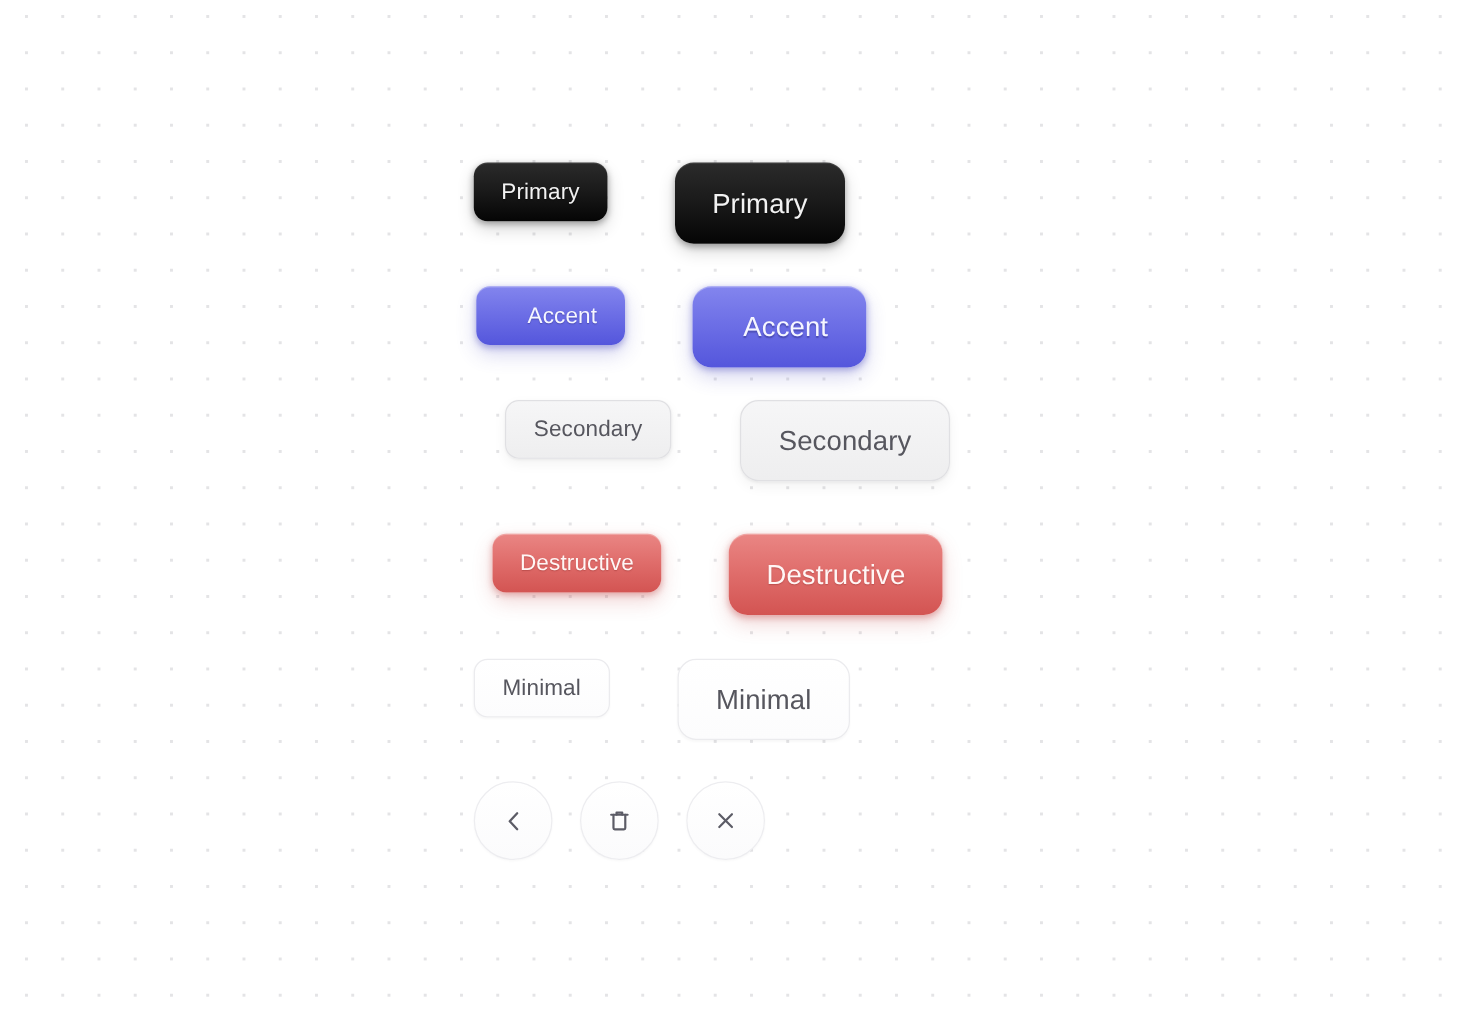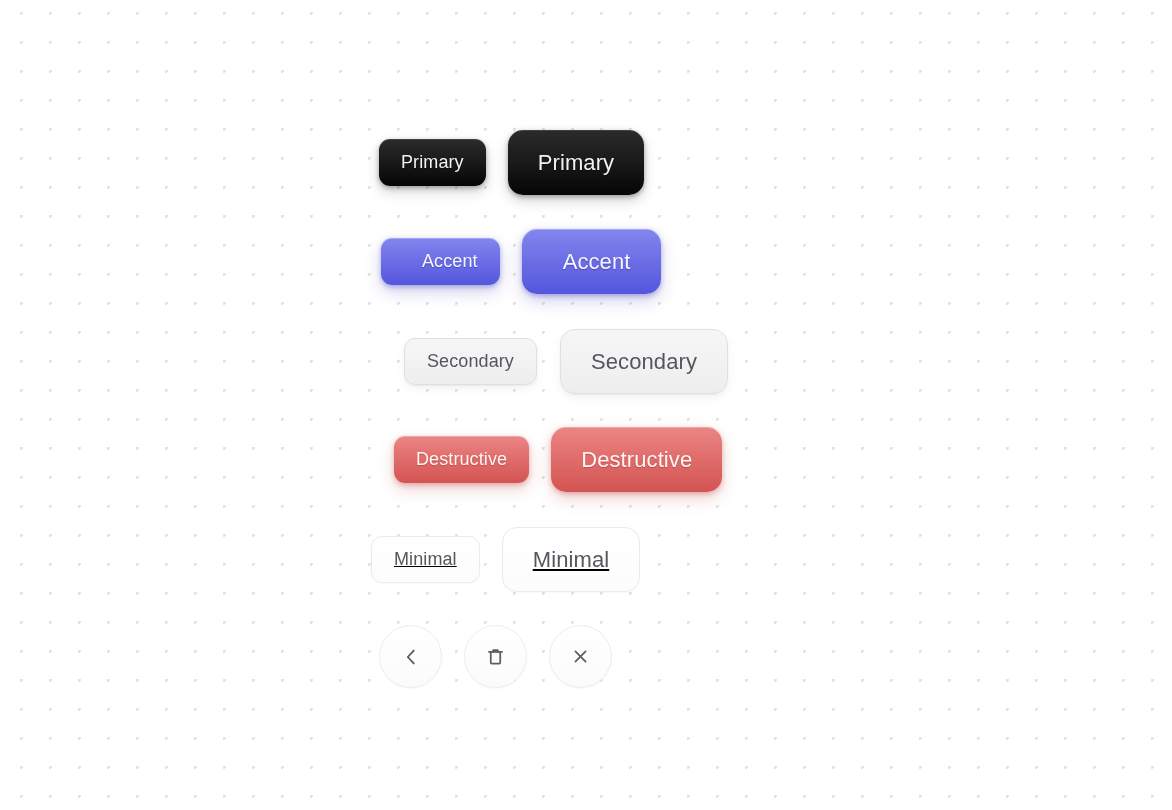--- a/index.html
+++ b/index.html
@@ -19,21 +19,21 @@
 
   #stage {
     position: relative;
     width: 1172px;
     height: 810px;
   }
 
   .btn-row {
     position: absolute;
     display: flex;
-    align-items: center;
+    gap: 32px;
   }
 
   .btn {
     box-sizing: border-box;
     display: inline-flex;
     align-items: center;
     justify-content: center;
     white-space: nowrap;
     border: 0;
     cursor: pointer;
@@ -138,31 +138,31 @@
   <div class="btn-row" style="left:379px; top:130px;">
     <button class="btn sz-sm v-primary">Primary</button>
     <button class="btn sz-lg v-primary" style="margin-left:22px;">Primary</button>
   </div>
 
   <div class="btn-row" style="left:381px; top:229px;">
     <button class="btn sz-sm v-accent">Accent</button>
     <button class="btn sz-lg v-accent" style="margin-left:22px;">Accent</button>
   </div>
 
-  <div class="btn-row" style="left:379px; top:329px;padding-left:25px;">
+  <div class="btn-row" style="left:379px; top:320px;padding-left:25px;">
     <button class="btn sz-sm v-secondary">Secondary</button>
     <button class="btn sz-lg v-secondary" style="margin-left:23px;">Secondary</button>
   </div>
 
   <div class="btn-row" style="left:394px; top:427px;">
     <button class="btn sz-sm v-destructive">Destructive</button>
     <button class="btn sz-lg v-destructive" style="margin-left:22px;">Destructive</button>
   </div>
 
-  <div class="btn-row" style="left:371px; top:527px;text-decoration:underline;">
+  <div class="btn-row" style="left:379px; top:527px;">
     <button class="btn sz-sm v-minimal">Minimal</button>
     <button class="btn sz-lg v-minimal" style="margin-left:22px;">Minimal</button>
   </div>
 
   <div class="icon-row" style="left:379px; top:625px;">
 
     <button class="btn-icon">
       <span>
         <svg width="22" height="22" viewBox="0 0 24 24">
           <polyline points="15 5 8.5 12 15 19"></polyline>

